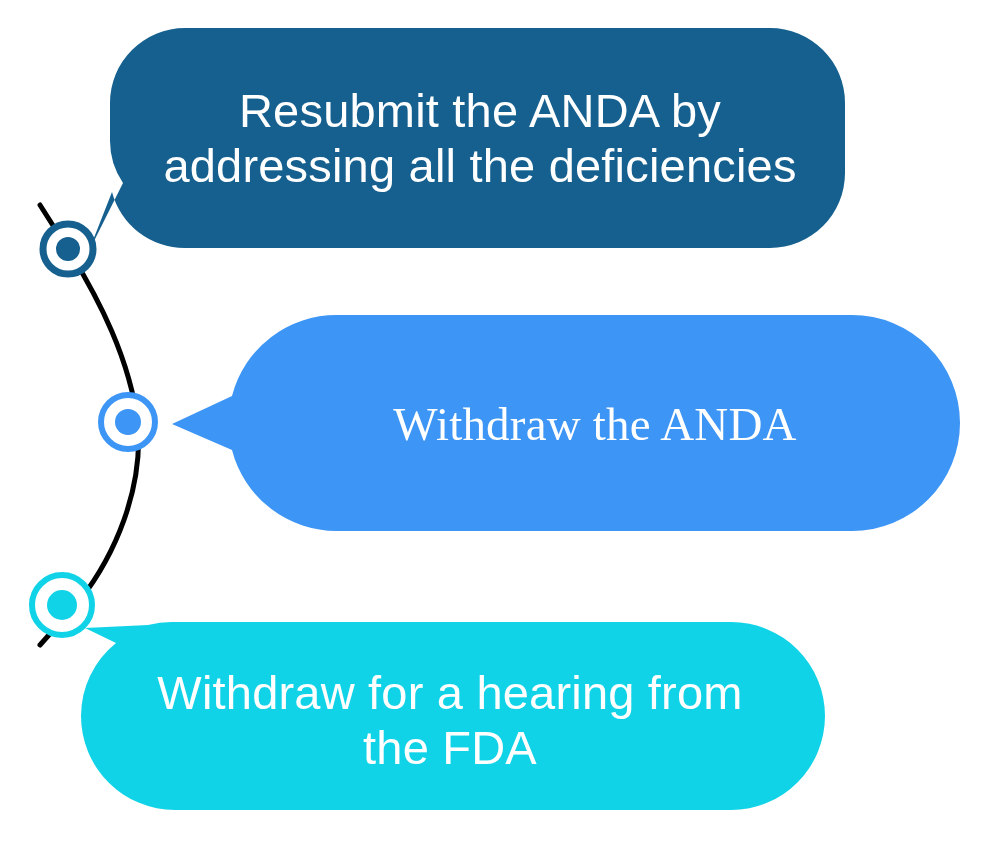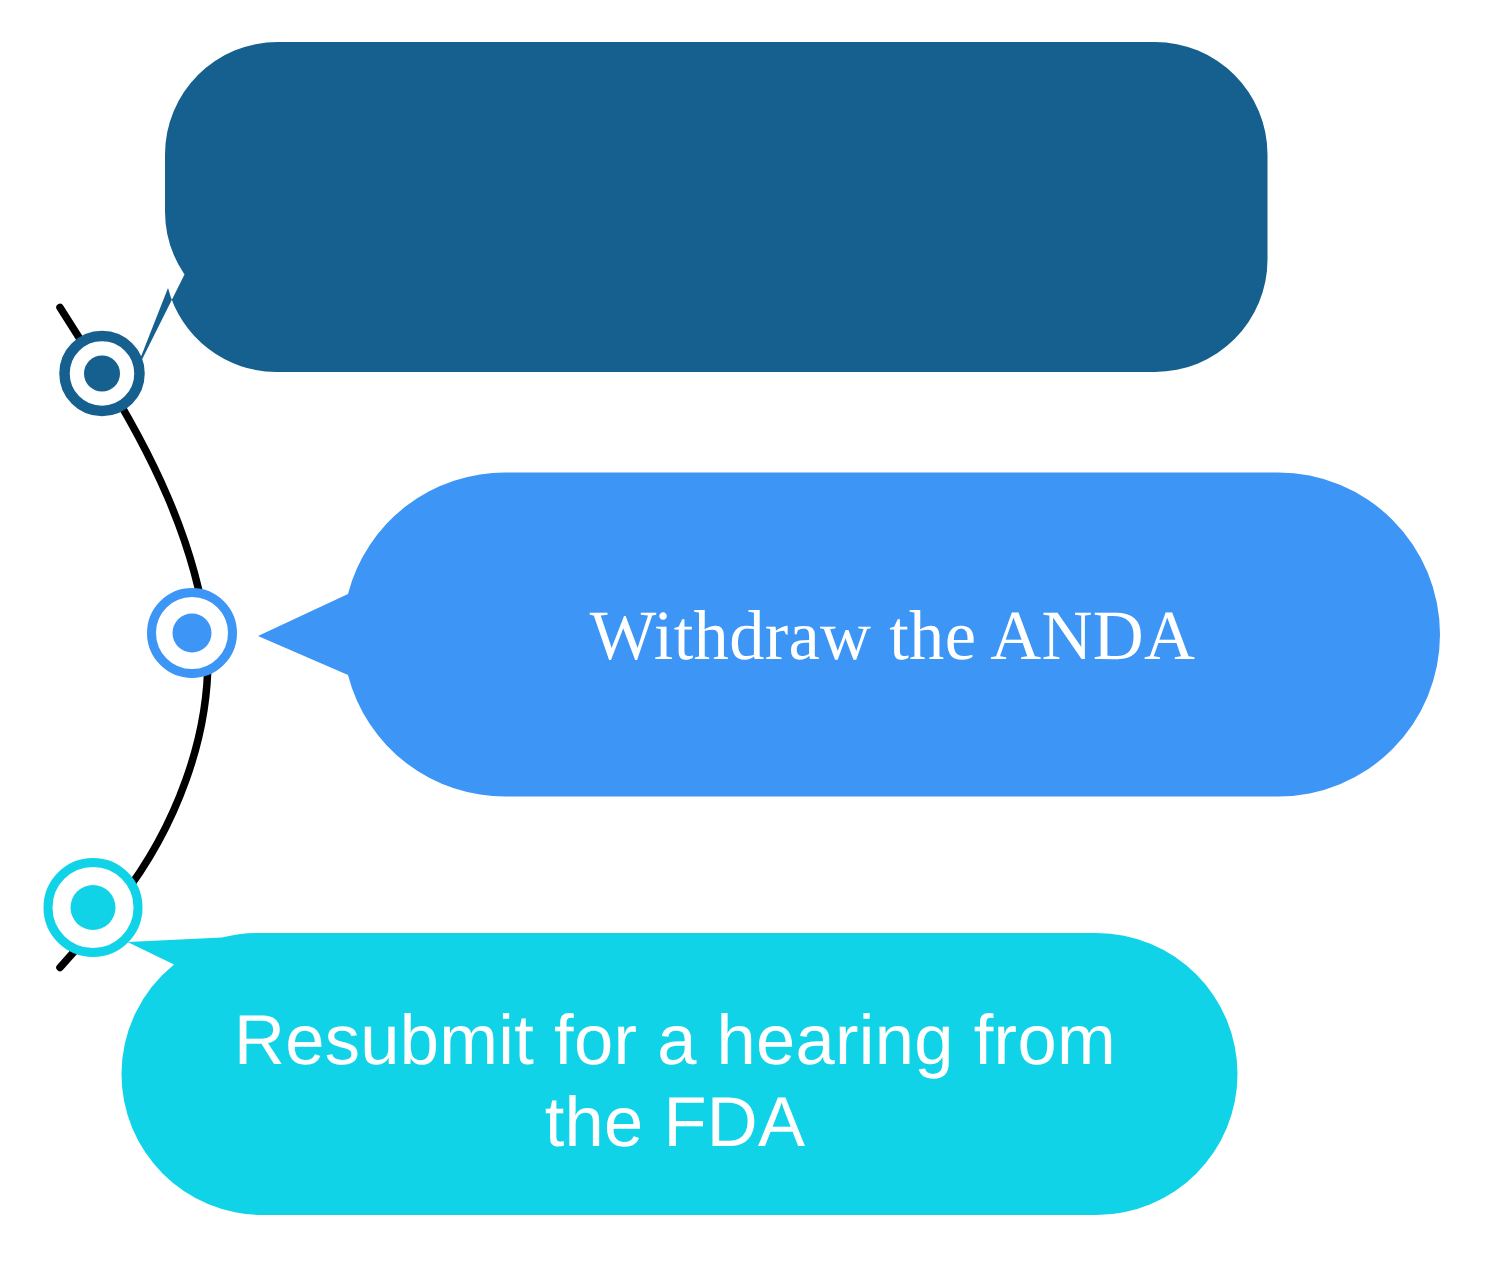--- a/index.html
+++ b/index.html
@@ -127,19 +127,21 @@
       <circle cx="128" cy="422" r="13" fill="#3d95f5"></circle>
     </g>
 
     <g>
       <circle cx="62" cy="605" r="30" fill="#ffffff" stroke="#11d3e8" stroke-width="6"></circle>
       <circle cx="62" cy="605" r="15" fill="#11d3e8"></circle>
     </g>
 
   </svg>
 
+  <div class="bubble-text" id="bubble-1-text">Resubmit the ANDA by
+addressing all the deficiencies</div>
 
   <div class="bubble-text" id="bubble-2-text">Withdraw the ANDA</div>
 
-  <div class="bubble-text" id="bubble-3-text">Resubmit for a hearing from
+  <div class="bubble-text" id="bubble-3-text">Withdraw for a hearing from
 the FDA</div>
 
 </div>
 
 </body></html>

